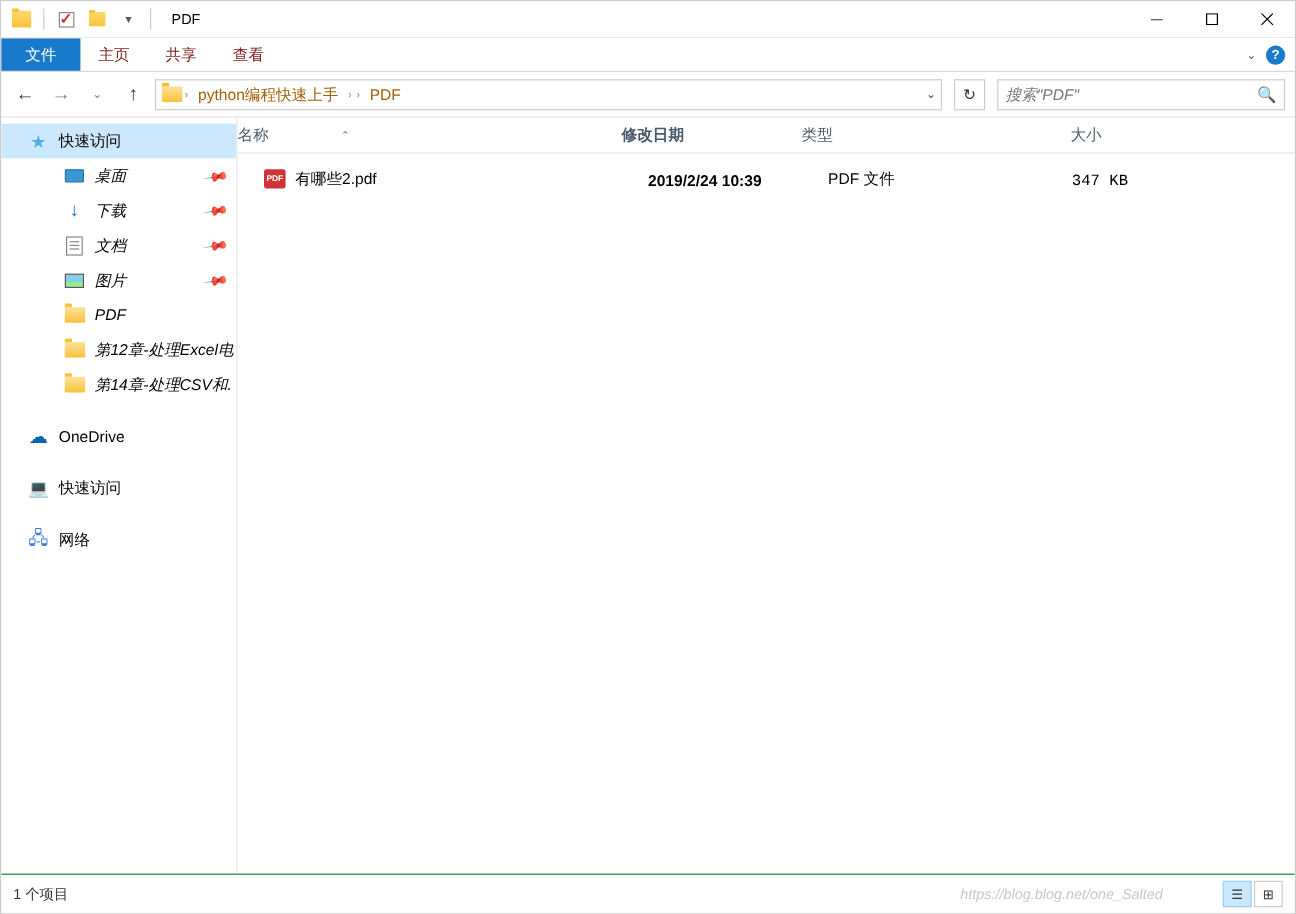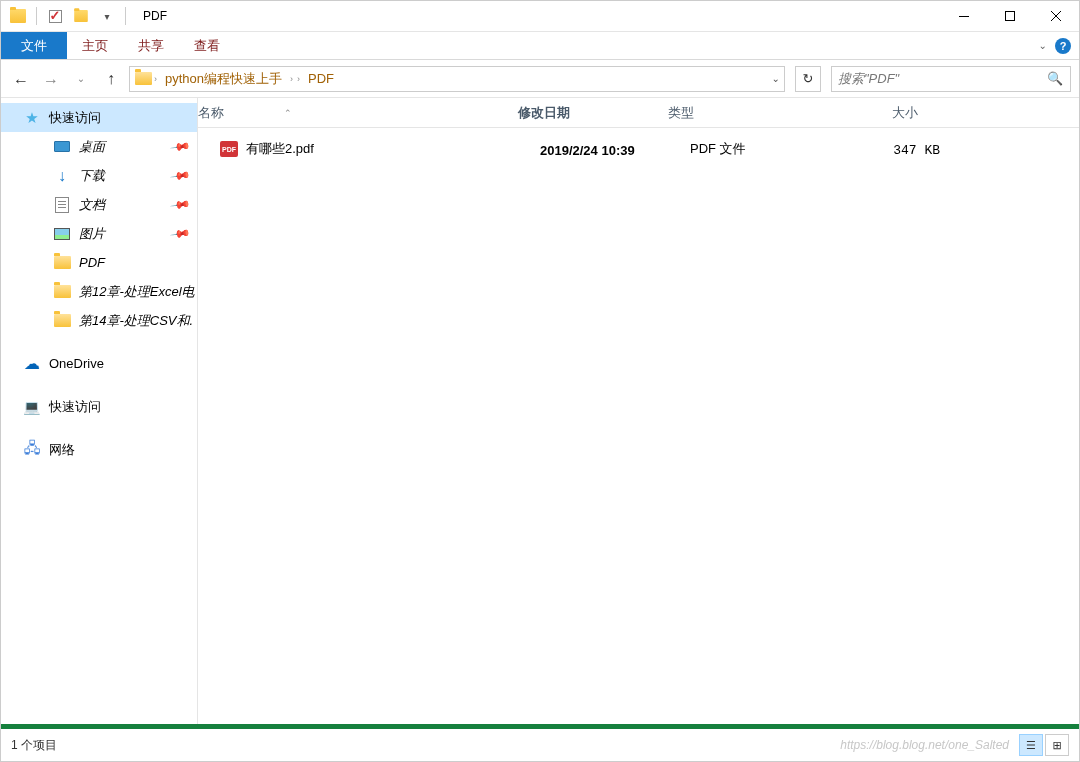--- a/index.html
+++ b/index.html
@@ -57,21 +57,21 @@
     .col-headers { height: 30px; display: flex; align-items: center; border-bottom: 1px solid #e5e5e5; color: #4a5a6a; font-size: 13px; }
     .col { display: flex; align-items: center; }
     .col-name { width: 320px; }
     .col-date { width: 150px; font-weight: bold; }
     .col-type { width: 150px; }
     .col-size { width: 100px; text-align: right; justify-content: flex-end; font-family: Liberation Mono, monospace; }
     .sort-caret { font-size: 9px; color: #888; margin-left: 60px; }
     .file-row { height: 30px; display: flex; align-items: flex-end; padding-left: 22px; font-size: 13px; color: #000; }
     .pdf-ico { width: 18px; height: 16px; background: #d13438; border-radius: 2px; color: #fff; font-size: 7px; font-weight: bold; display: flex; align-items:center; justify-content:center; margin-right: 8px; }
 
-    .statusbar { height: 27px; border-top: 5px solid #15803d; display: flex; align-items: center; padding: 16px 10px; font-size: 12px; color: #333; }
+    .statusbar { height: 27px; border-top: 1px solid #15803d; display: flex; align-items: center; padding: 16px 10px; font-size: 12px; color: #333; gap: 40px; }
     .watermark { margin-left: auto; color: #c7c7c7; font-size: 12px; margin-right: 10px; font-style: italic; }
     .view-toggles { display: flex; gap: 2px; }
     .view-btn { width: 24px; height: 22px; border: 1px solid #ccc; display: flex; align-items:center; justify-content:center; font-size: 11px; }
     .view-btn.active { background: #cce8ff; border-color: #99d1ff; }
     
     .checkbox-empty { width: 13px; height: 13px; border: 1px solid #888; display: inline-block; vertical-align: middle; position: relative; }
     .checkbox-empty.checked::after { content: "✓"; color: #d13438; position: absolute; top: -3px; left: 0px; font-size: 13px; font-weight: bold; }
   </style>
 </head>
 <body>

